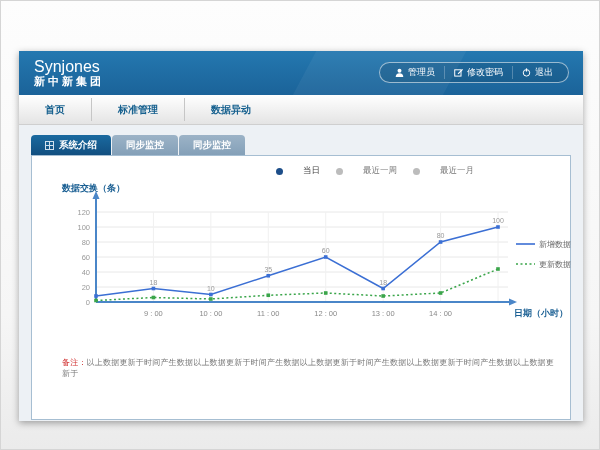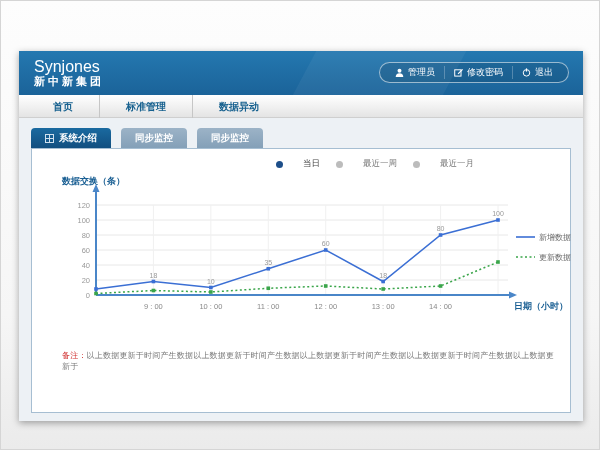--- a/index.html
+++ b/index.html
@@ -30,33 +30,33 @@
     position:absolute; right:14px; top:11px; height:21px;
     border:1px solid rgba(255,255,255,.55); border-radius:11px;
     background:rgba(0,0,0,.10); display:flex; align-items:center; padding:0 6px;
   }
   .user-item { display:flex; align-items:center; gap:4px; font-size:9px; color:#fff;
     padding:0 9px; cursor:pointer; }
   .user-item + .user-item { border-left:1px solid rgba(255,255,255,.25); }
   .uicon { width:9px; height:9px; flex:0 0 auto; }
   
   .nav {
-    height:23px; background:linear-gradient(180deg,#ffffff,#e4e4e4);
-    border-bottom:1px solid #cfcfcf; display:flex; align-items:center; padding-left:8px;
+    height:30px; background:linear-gradient(180deg,#ffffff,#e4e4e4);
+    border-bottom:1px solid #cfcfcf; display:flex; align-items:center; padding-left:0;
   }
   .nav-item {
     font-size:10px; font-weight:bold; color:#17618f; padding:0 26px; line-height:23px; cursor:pointer;
   }
   .nav-item + .nav-item { border-left:1px solid #c6c6c6; }
   
   .content { padding:10px 12px 0 12px; height:303px; position:relative; }
   .tabs { display:flex; height:20px; }
   .tab {
     color:#fff; font-size:9.5px; font-weight:bold; line-height:20px; padding:0 14px;
-    border-radius:4px 4px 0 0; margin-right:10px; cursor:pointer;
+    border-radius:4px 4px 0 0; margin-right:1px; cursor:pointer;
     display:flex; align-items:center; gap:5px;
     background:linear-gradient(180deg,#9cb3c7,#84a0b8);
   }
   .tab.active { background:linear-gradient(180deg,#1a6aa0,#124f80); }
   .panel {
     position:relative; background:#fff; border:1px solid #a6bed2; height:265px;
   }
   
   .radio-row { position:absolute; top:9px; right:96px; display:flex; gap:16px; }
   .radio { display:flex; align-items:center; gap:20px; font-size:8.5px; color:#777; cursor:pointer; }

